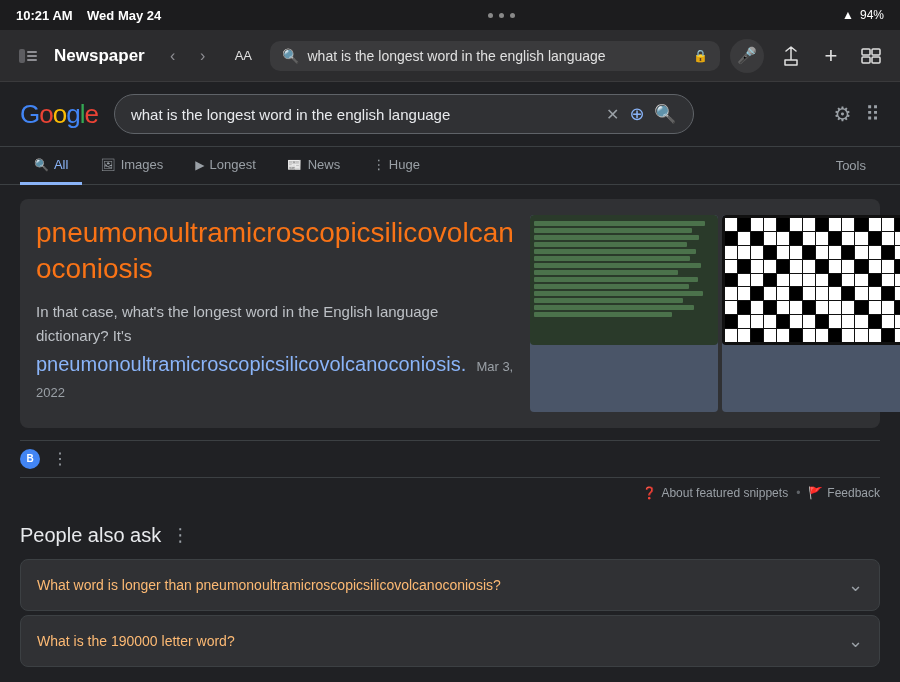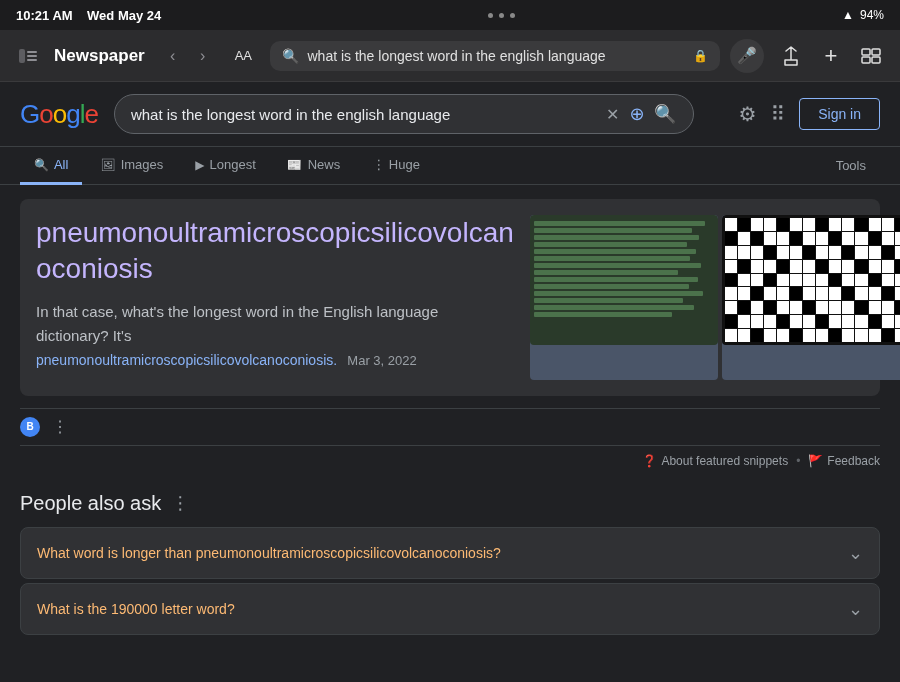--- a/index.html
+++ b/index.html
@@ -309,34 +309,34 @@
       background: #303134;
       border-radius: 8px;
       padding: 16px;
     }
     .snippet-text-area {
       flex: 1;
     }
     .snippet-word {
       font-size: 28px;
       font-weight: 400;
-      color: #c4b5fd;
+      color: #f97316;
       line-height: 1.3;
       margin-bottom: 12px;
     }
     .snippet-desc {
       font-size: 15px;
       color: #bdc1c6;
       line-height: 1.6;
       margin-bottom: 8px;
     }
     .snippet-link {
       color: #8ab4f8;
       text-decoration: none;
-      font-size: 14px;
+      font-size: 20px;
     }
     .snippet-date {
       color: #9aa0a6;
       font-size: 13px;
       margin-left: 6px;
     }
     .snippet-images {
       display: flex;
       gap: 4px;
       width: 380px;
@@ -543,21 +543,20 @@
     </div>
     <div class="google-search-bar">
       <input class="google-search-input" value="what is the longest word in the english language" readonly="" style="">
       <button class="google-clear-btn">✕</button>
       <button class="google-lens-btn">⊕</button>
       <button class="google-search-btn">🔍</button>
     </div>
     <div class="google-header-right">
       <button class="settings-btn">⚙</button>
       <button class="apps-btn">⠿</button>
-      <button class="signin-btn">Sign in</button>
     </div>
   </div>
 
   <div class="search-tabs">
     <div class="tab-item active">
       <span class="tab-icon">🔍</span>
       <span>All</span>
     </div>
     <div class="tab-item">
       <span class="tab-icon">🖼</span>

